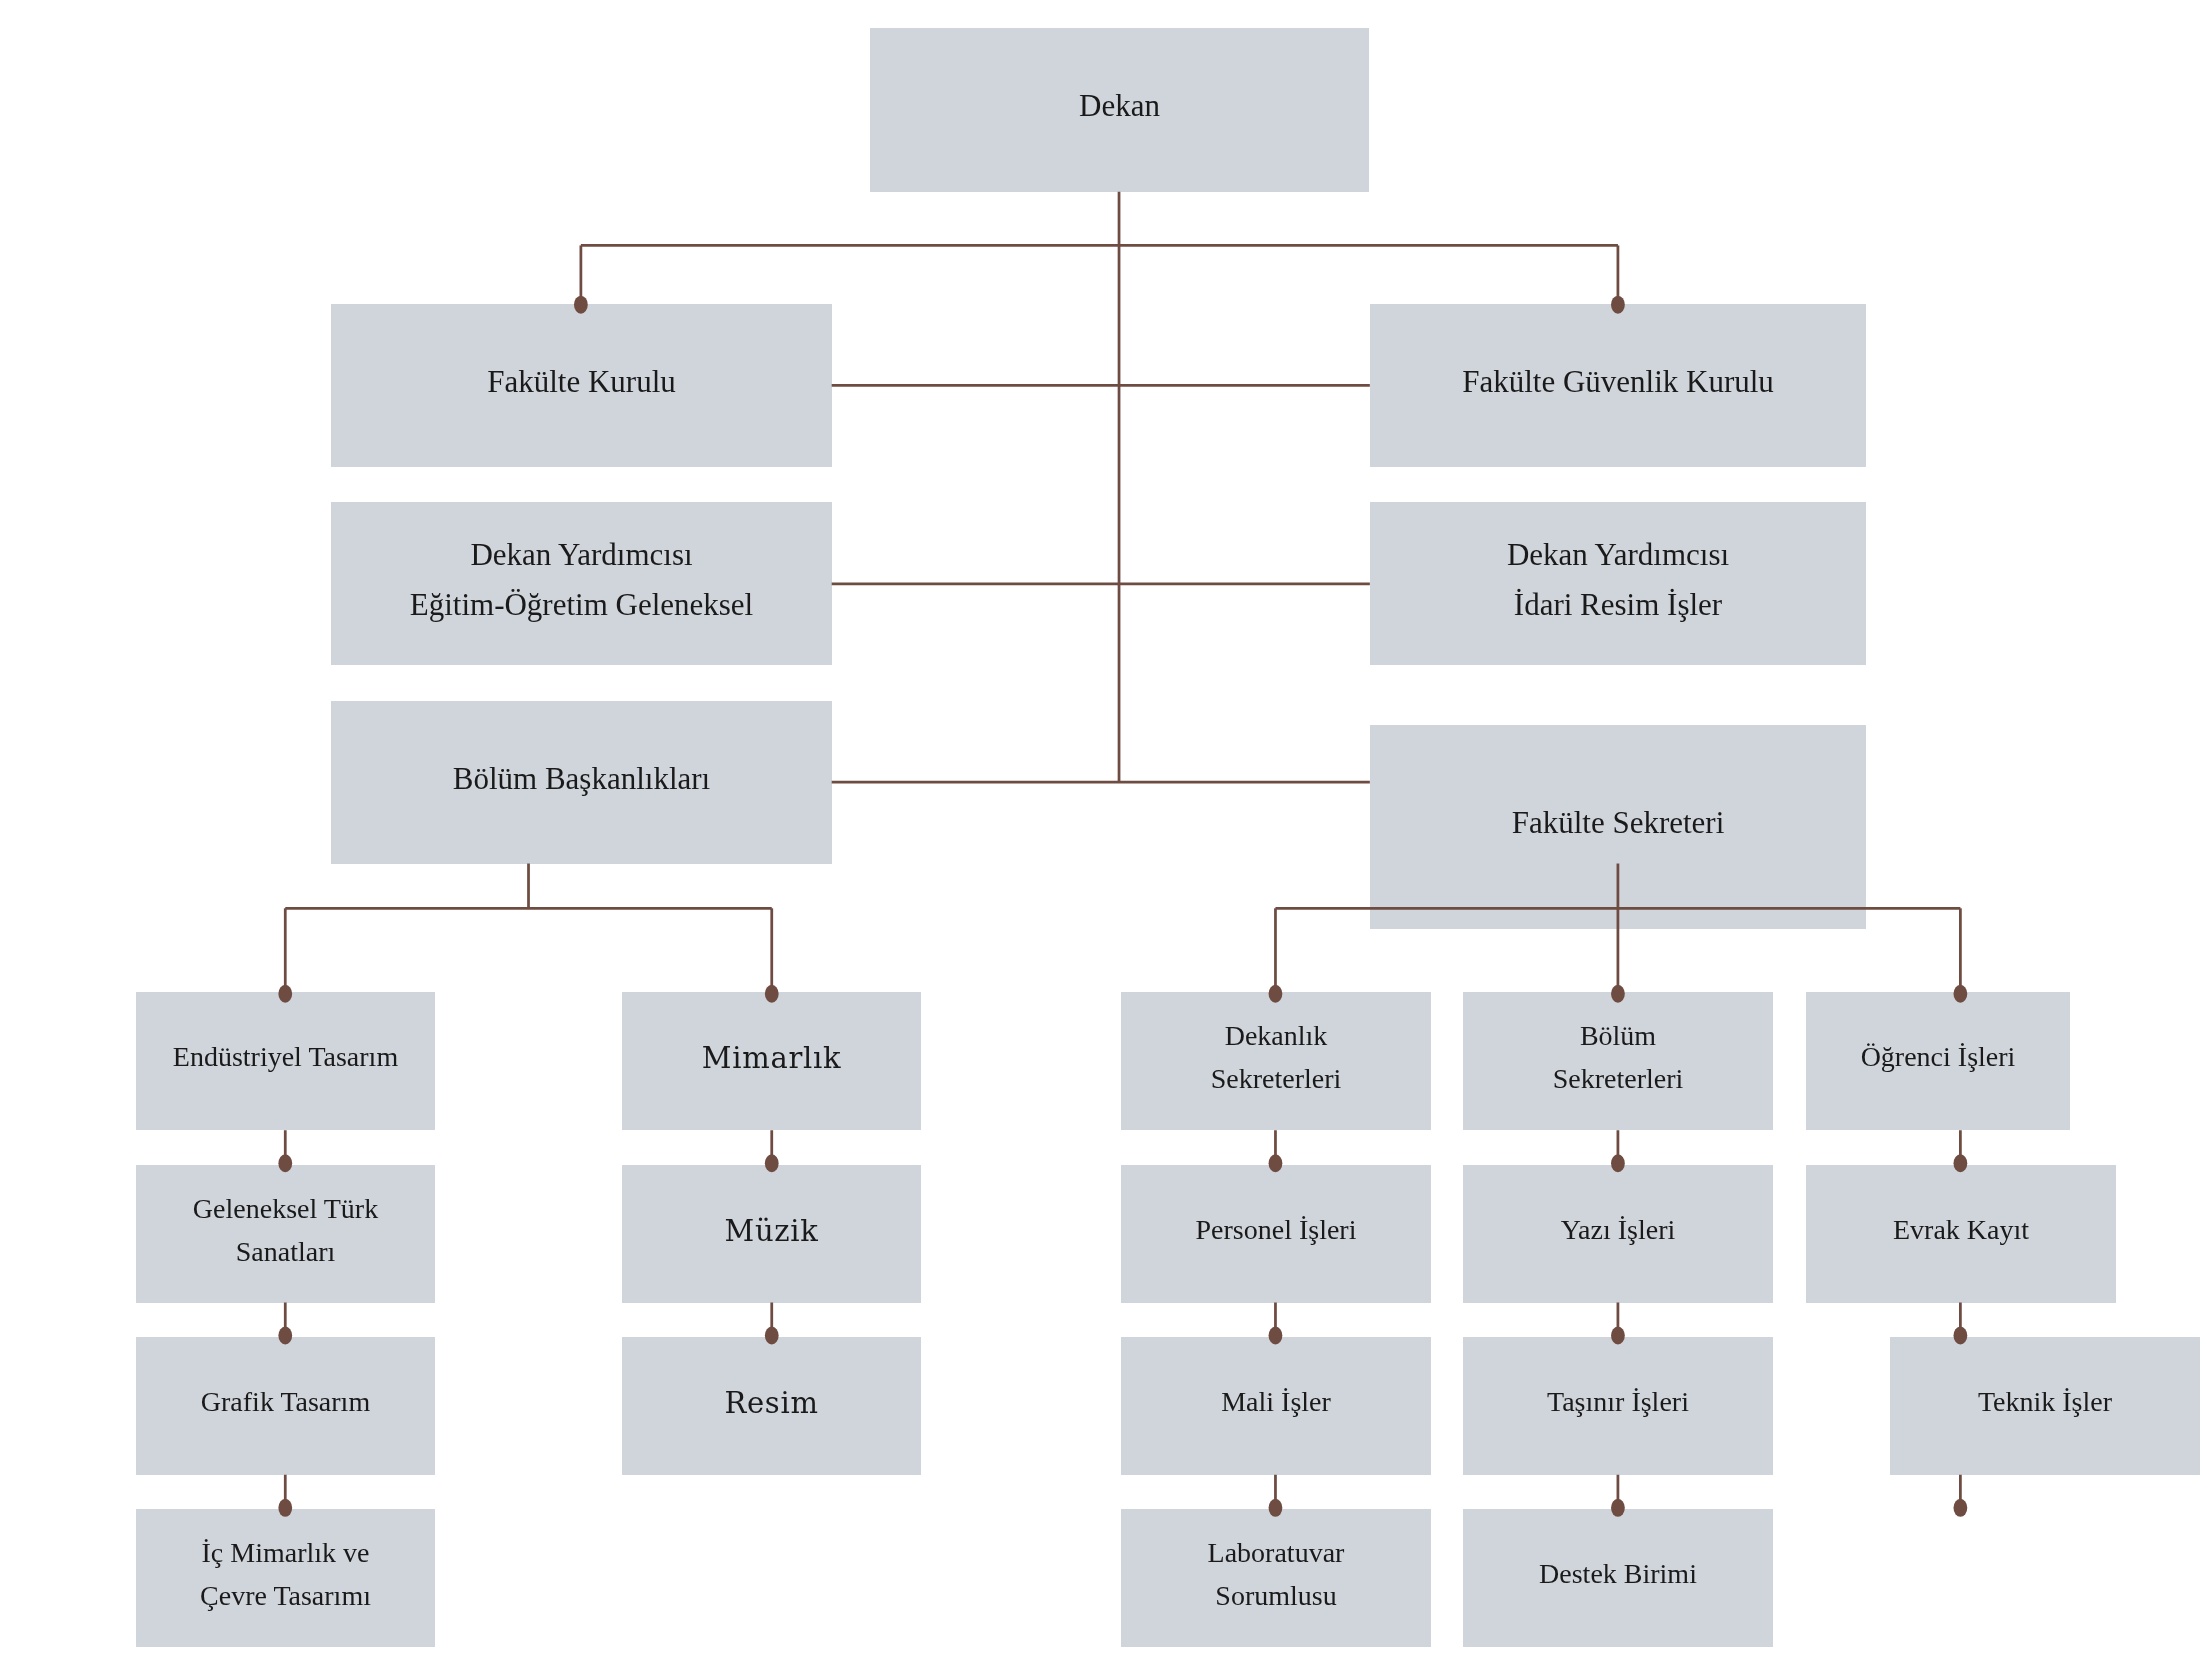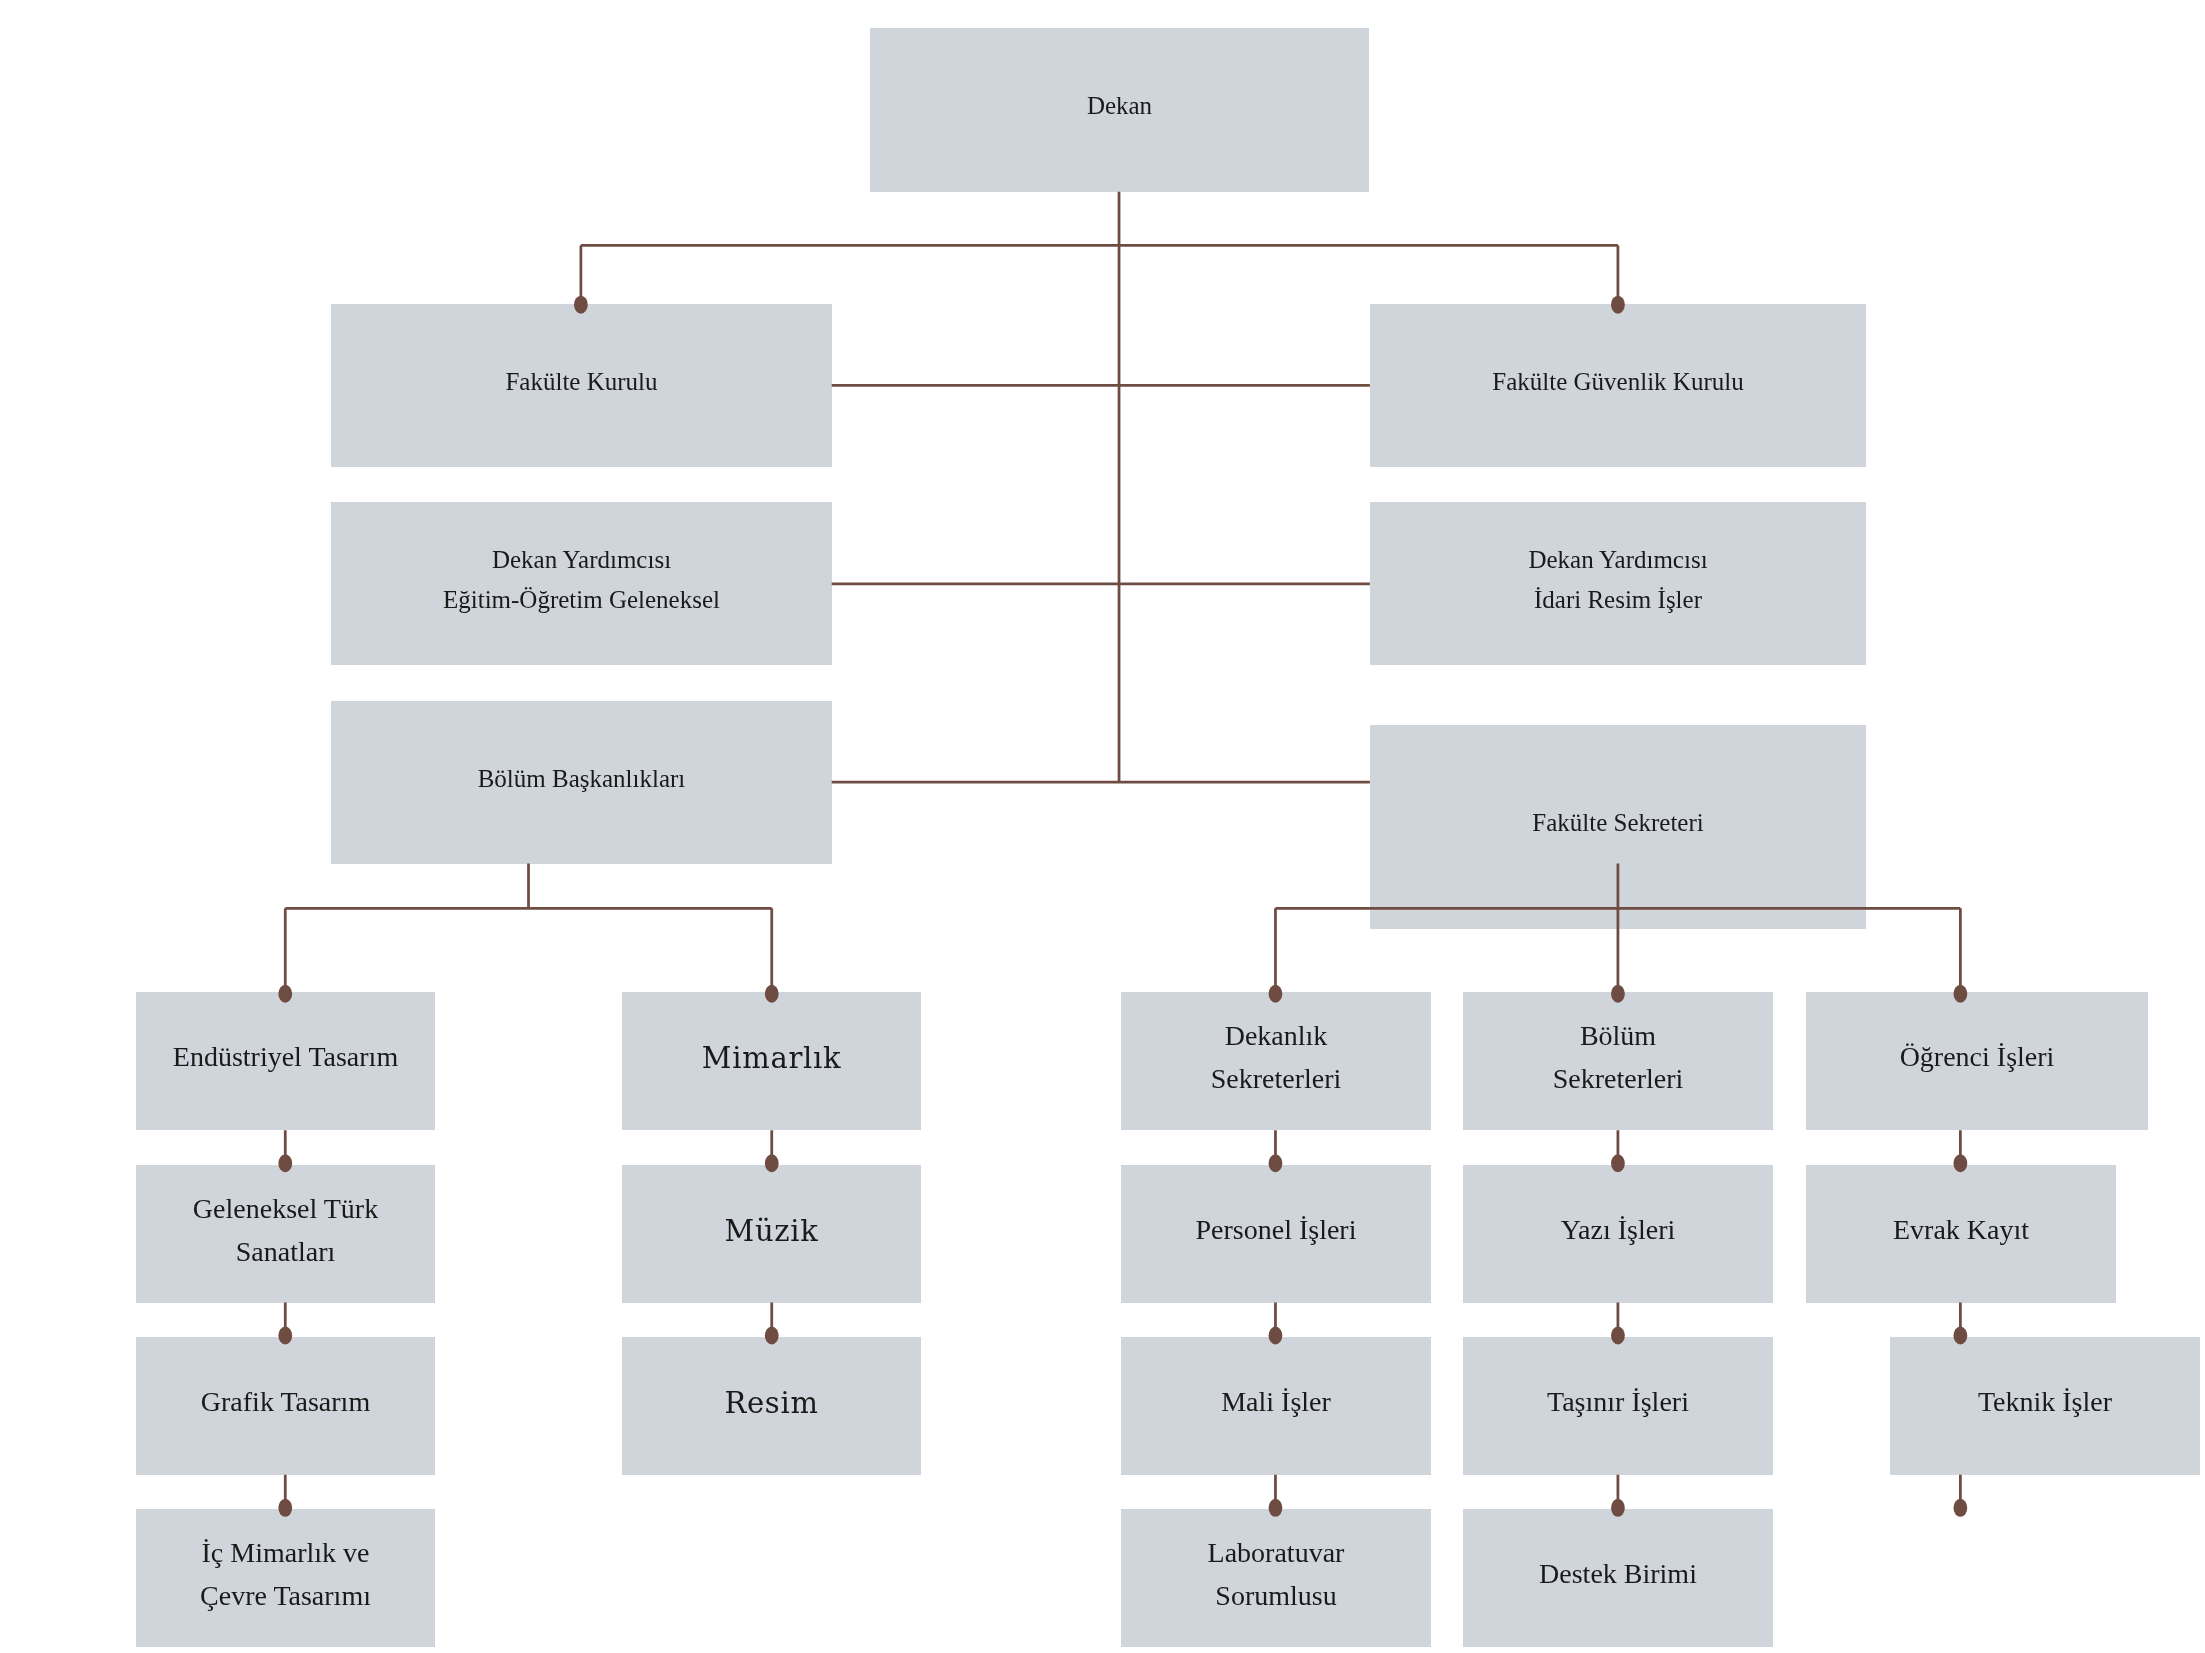--- a/index.html
+++ b/index.html
@@ -33,21 +33,21 @@
     color:var(--text);
     display:flex;
     flex-direction:column;
     align-items:center;
     justify-content:center;
     text-align:center;
     padding-bottom:6.9px;
     box-sizing:border-box;
     z-index:2;
   }
-  .node.big{font-size:25px;}
+  .node.big{font-size:31px;}
   .node.big .line{line-height:1.62;}
   .node.small{font-size:28px;}
   .node.small .line{line-height:1.52;}
   .node.alt{
     font-family:"DejaVu Serif", serif;
     font-size:29px;
     letter-spacing:0.7px;
   }
   .line{display:block;white-space:nowrap;}
 </style>
@@ -189,21 +189,21 @@
   <div class="node small" style="left:1463px;top:1165px;width:310px;height:138px">
     <span class="line">Yazı İşleri</span>
   </div>
   <div class="node small" style="left:1463px;top:1337px;width:310px;height:138px">
     <span class="line">Taşınır İşleri</span>
   </div>
   <div class="node small" style="left:1463px;top:1509px;width:310px;height:138px">
     <span class="line">Destek Birimi</span>
   </div>
 
-  <div class="node small" style="left:1806px;top:992px;width:342px;height:138px">
+  <div class="node small" style="left:1806px;top:992px;width:264px;height:138px">
     <span class="line">Öğrenci İşleri</span>
   </div>
   <div class="node small" style="left:1806px;top:1165px;width:310px;height:138px">
     <span class="line">Evrak Kayıt</span>
   </div>
   <div class="node small" style="left:1890px;top:1337px;width:310px;height:138px">
     <span class="line">Teknik İşler</span>
   </div>
 
 </div>

